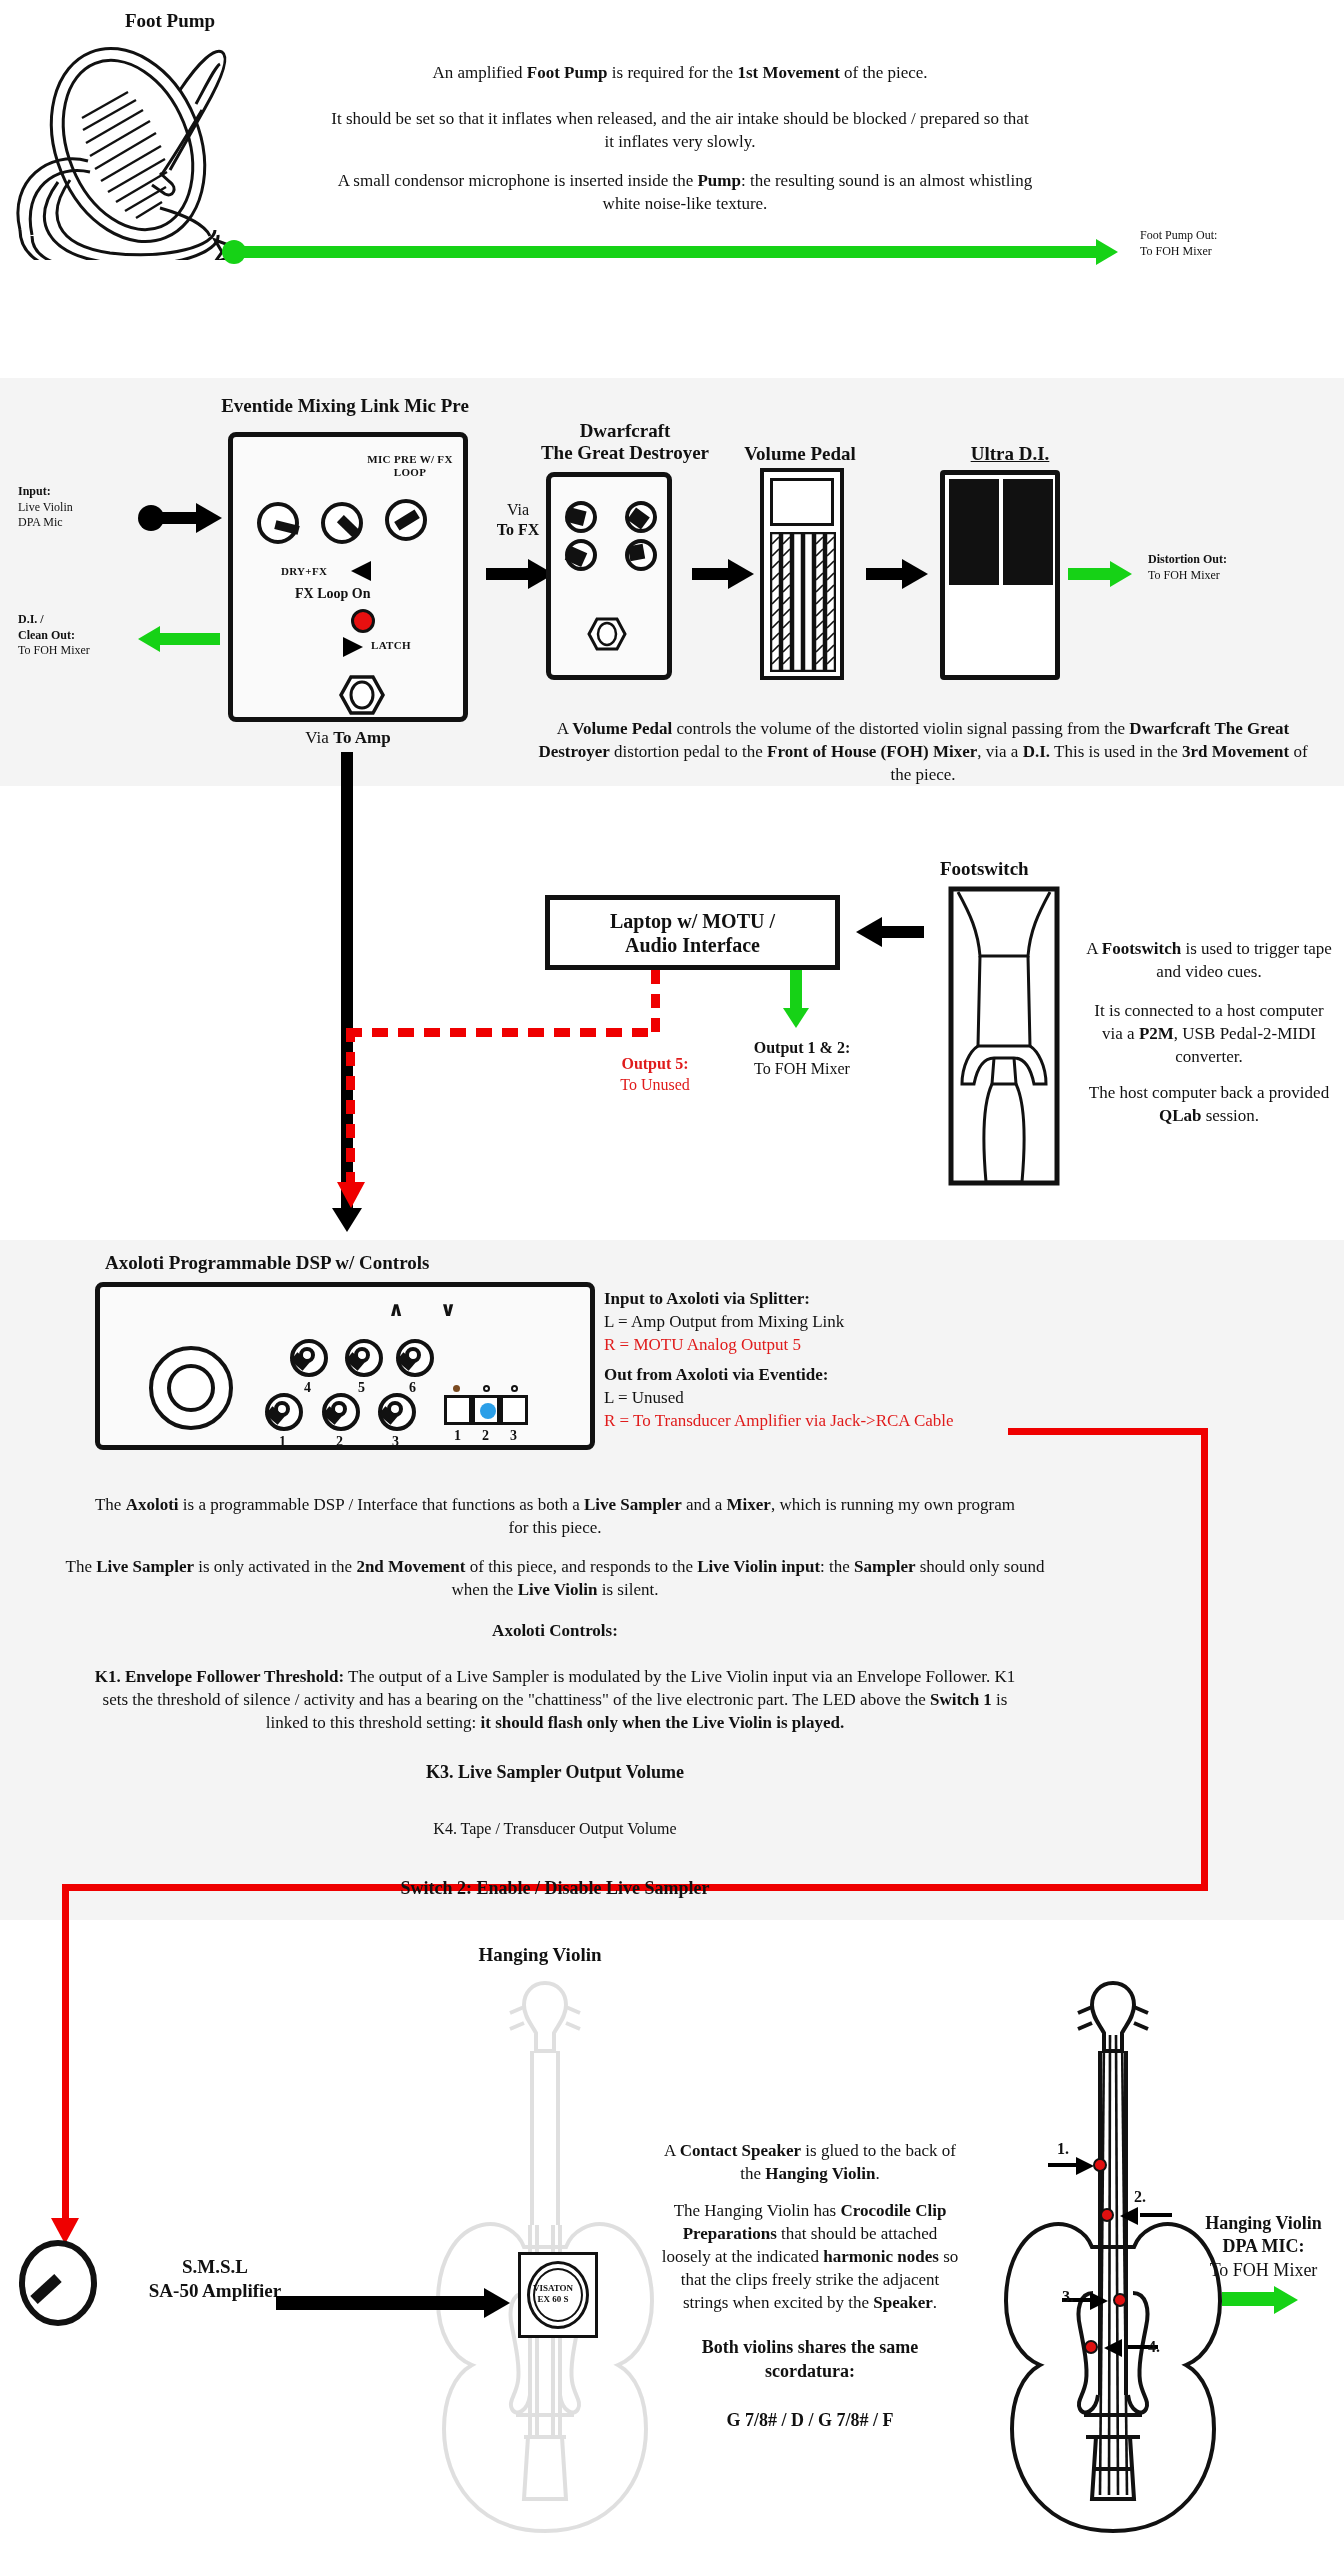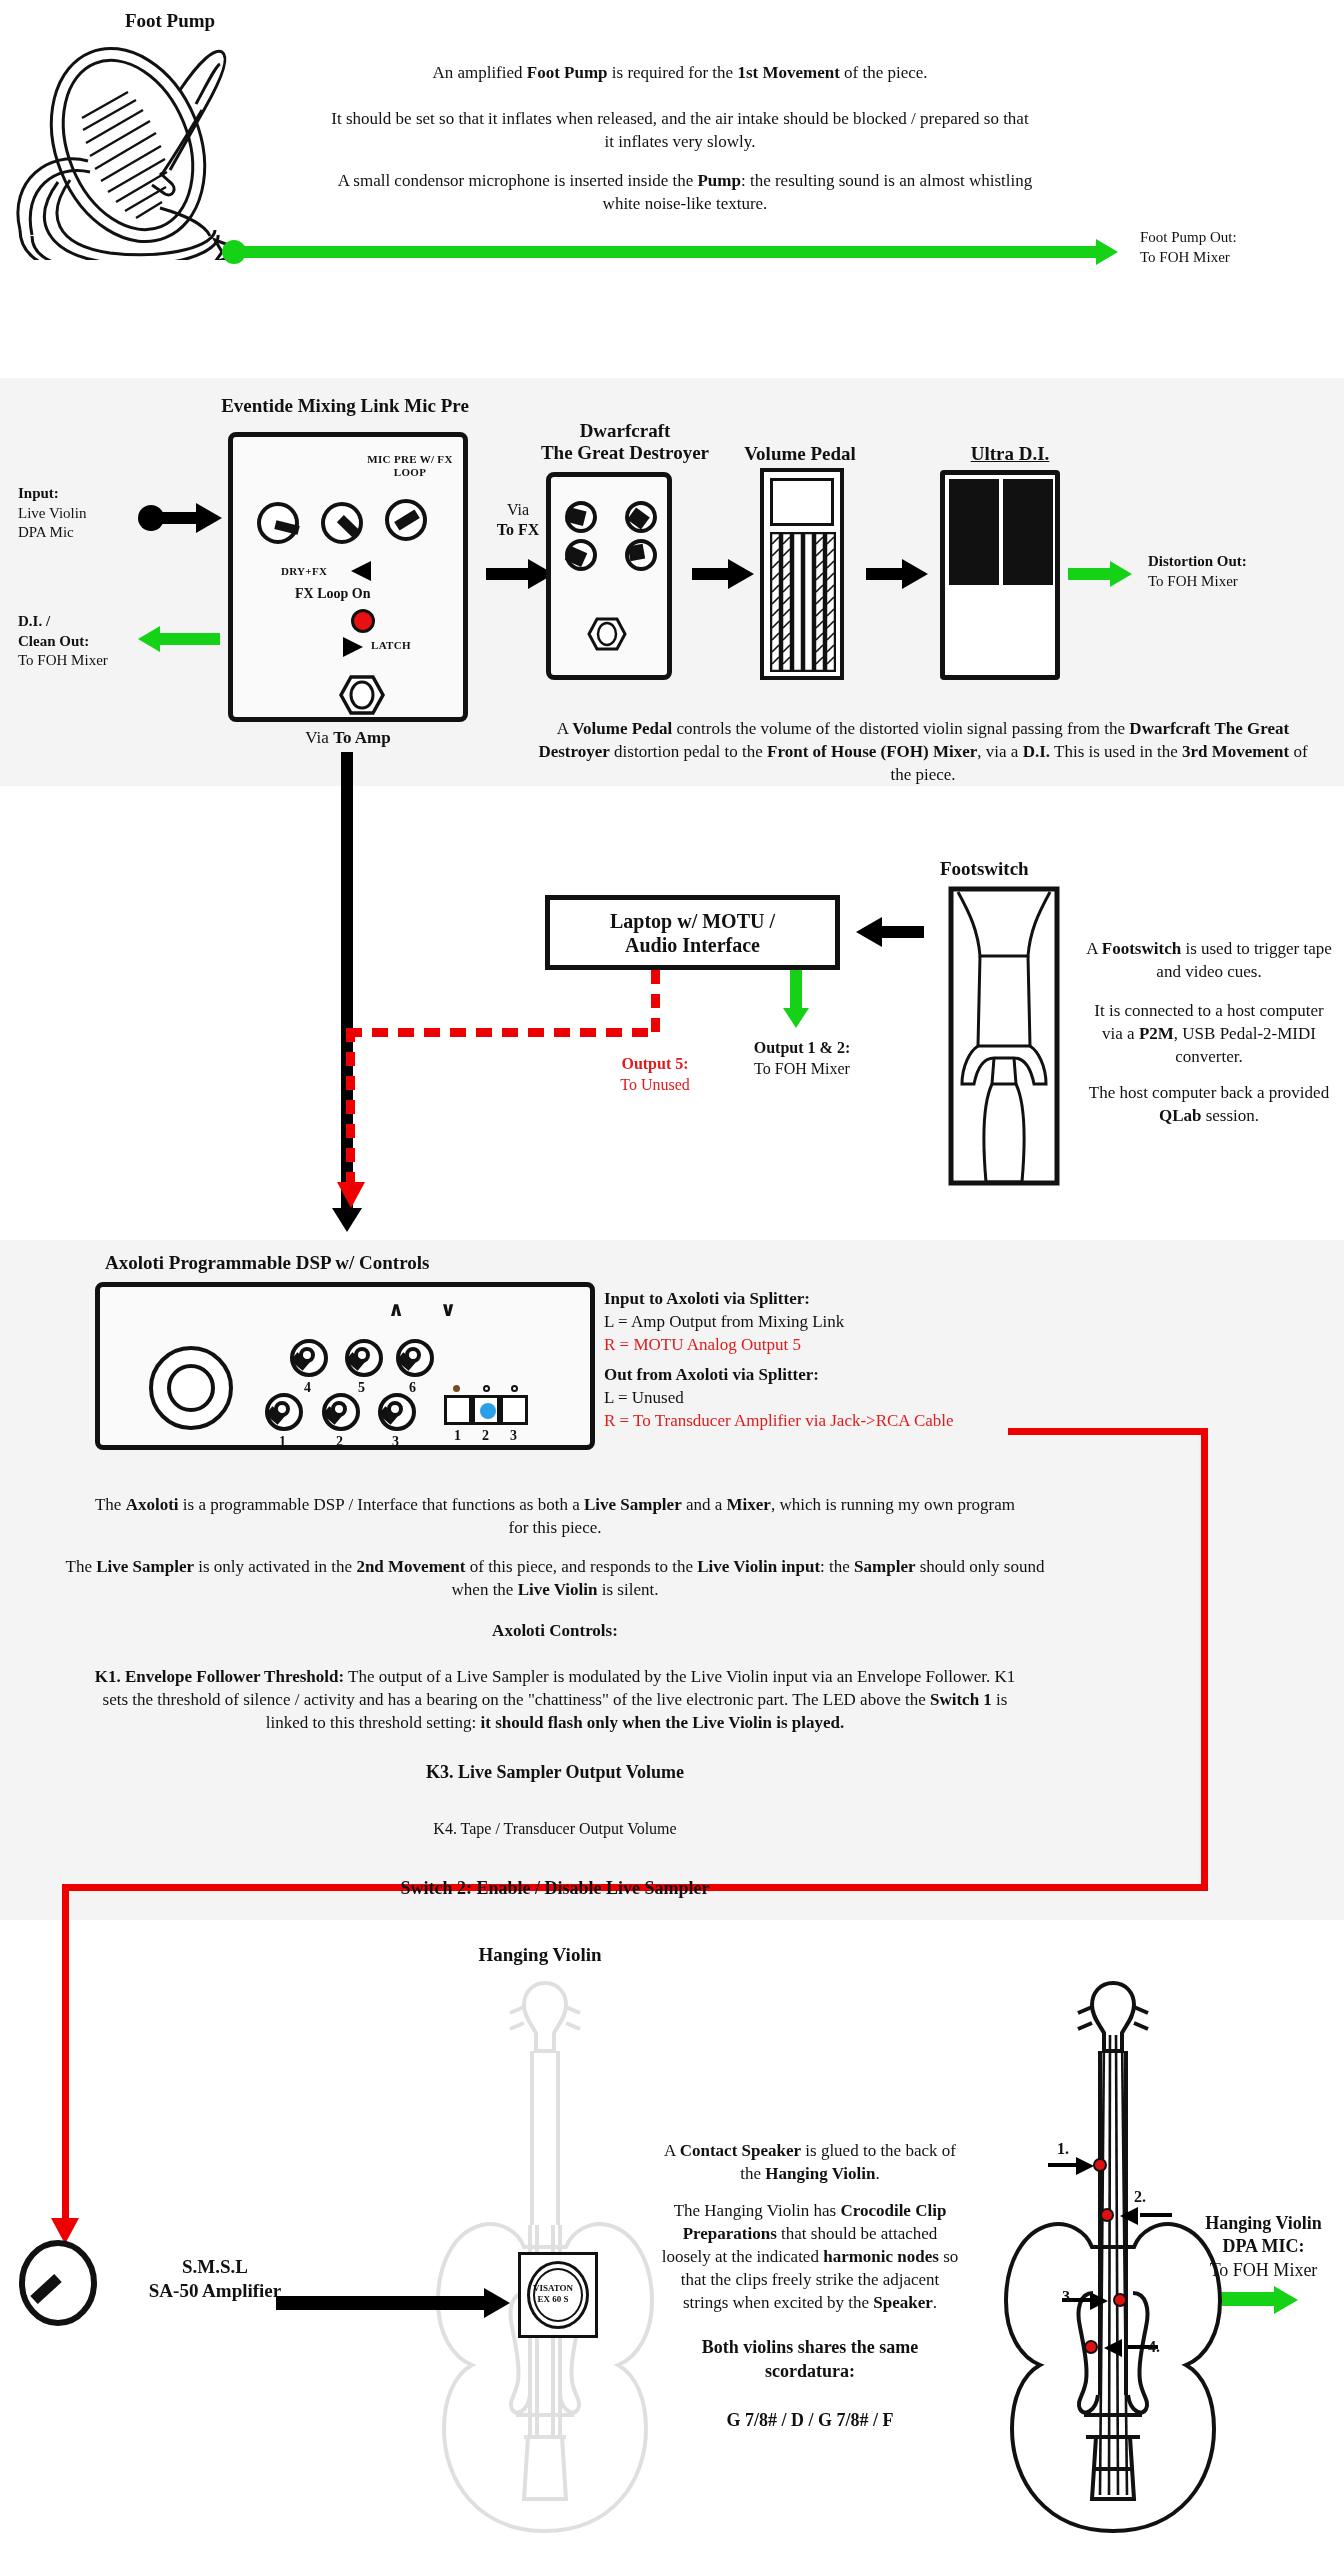--- a/index.html
+++ b/index.html
@@ -9,21 +9,21 @@
     color:#111;
   }
   .abs{position:absolute;}
   .band{position:absolute;left:0;width:1344px;background:#f4f4f4;}
   .ttl{font-weight:bold;font-size:19px;text-align:center;line-height:1.15;}
   .p{font-size:17px;line-height:1.35;text-align:center;}
   .pL{font-size:17px;line-height:1.35;}
   b{font-weight:bold;}
   .red{color:#e01b1b;}
   .tiny{font-size:11px;font-weight:bold;letter-spacing:.3px;}
-  .lbl{font-size:15px;line-height:1.3;}
+  .lbl{font-size:12px;line-height:1.3;}
   .lbl .h{font-weight:bold;}
   .gbar{background:#16d216;}
   .kbar{background:#000;}
   .rbar{background:#ef0000;}
   .tri{width:0;height:0;position:absolute;}
   .tri-r-g{border-top:13px solid transparent;border-bottom:13px solid transparent;border-left:22px solid #16d216;}
   .tri-l-g{border-top:13px solid transparent;border-bottom:13px solid transparent;border-right:22px solid #16d216;}
   .tri-d-g{border-left:13px solid transparent;border-right:13px solid transparent;border-top:20px solid #16d216;}
   .tri-r-k{border-top:15px solid transparent;border-bottom:15px solid transparent;border-left:26px solid #000;}
   .tri-l-k{border-top:15px solid transparent;border-bottom:15px solid transparent;border-right:26px solid #000;}
@@ -329,21 +329,21 @@
   <div class="abs" style="left:382px;top:141px;font-size:14px;font-weight:bold;">2</div>
   <div class="abs" style="left:410px;top:141px;font-size:14px;font-weight:bold;">3</div>
 </div>
 
 <div class="abs pL" style="left:604px;top:1288px;width:440px;">
   <div style="font-weight:bold;">Input to Axoloti via Splitter:</div>
   <div>L = Amp Output from Mixing Link</div>
   <div class="red">R = MOTU Analog Output 5</div>
 </div>
 <div class="abs pL" style="left:604px;top:1364px;width:460px;">
-  <div style="font-weight:bold;">Out from Axoloti via Splitter:</div>
+  <div style="font-weight:bold;">Out from Axoloti via Eventide:</div>
   <div>L = Unused</div>
   <div class="red">R = To Transducer Amplifier via Jack-&gt;RCA Cable</div>
 </div>
 
 <div class="abs rbar" style="left:1008px;top:1428px;width:200px;height:7px;"></div>
 <div class="abs rbar" style="left:1201px;top:1428px;width:7px;height:462px;"></div>
 <div class="abs rbar" style="left:62px;top:1884px;width:1146px;height:7px;"></div>
 <div class="abs rbar" style="left:62px;top:1884px;width:7px;height:340px;"></div>
 <div class="abs tri tri-d-r" style="left:51px;top:2218px;"></div>
 

